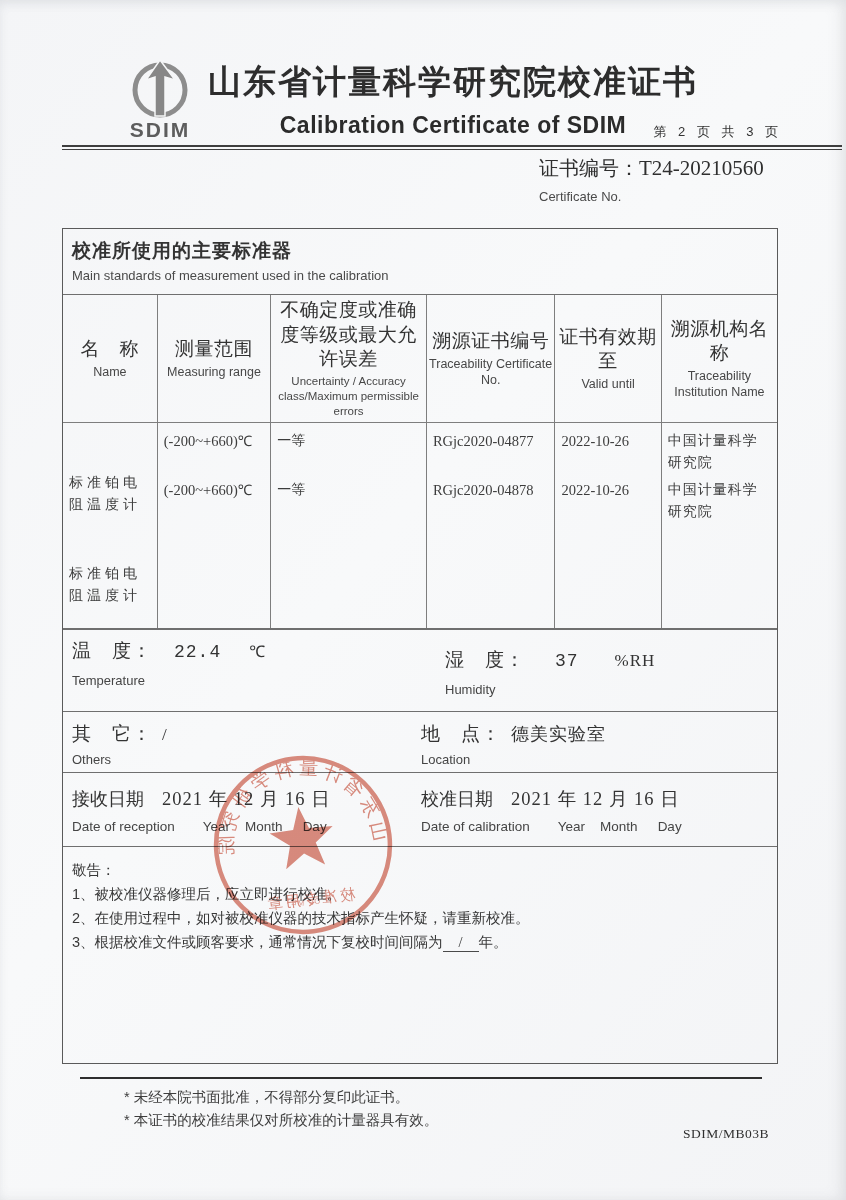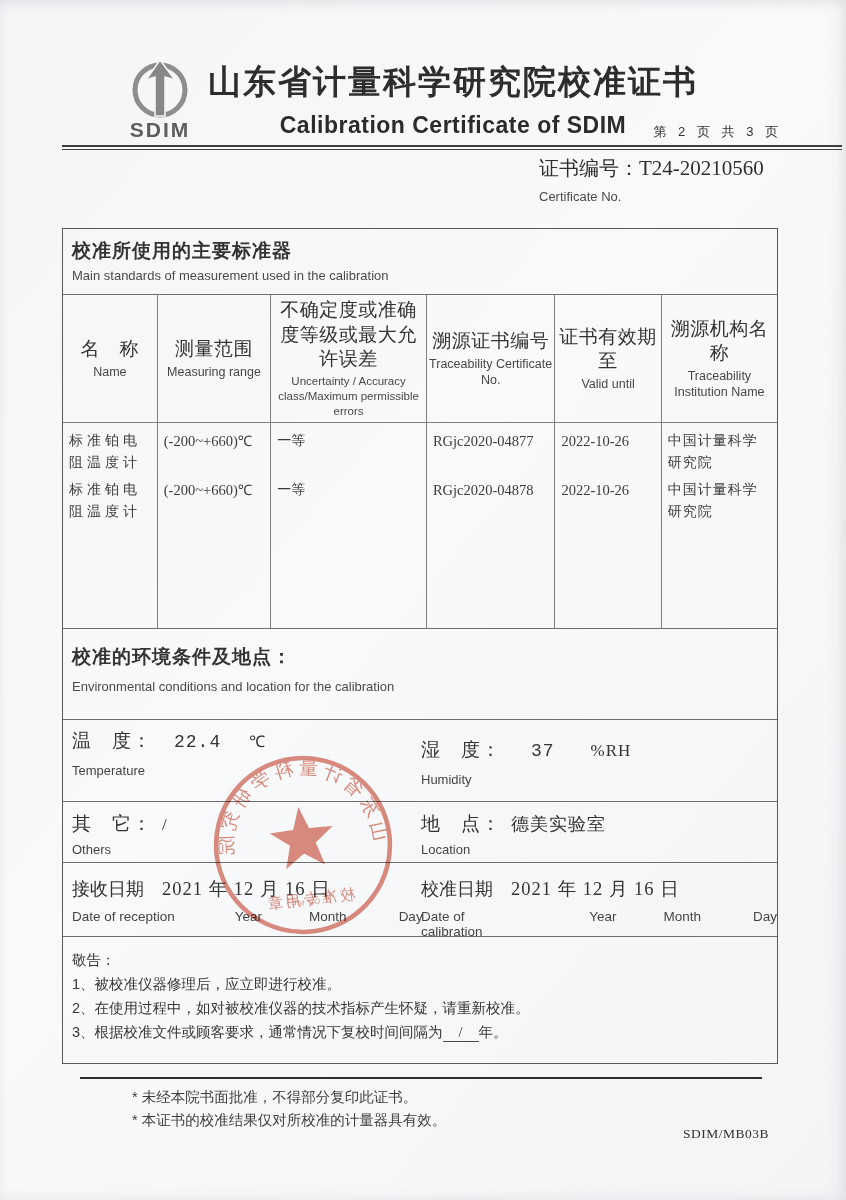--- a/index.html
+++ b/index.html
@@ -40,54 +40,54 @@
   .std th, .std td { border:1px solid #7e7e7e; }
   .std th:first-child, .std td:first-child { border-left:none; }
   .std th:last-child, .std td:last-child { border-right:none; }
   .std th { border-top:none; height:92px; font-weight:400; vertical-align:middle;
     text-align:center; padding:3px 2px; line-height:1.3; }
   .std td { border-bottom:none; vertical-align:top; padding:7px 5px 0 6px; }
   .th-cn { font-size:19px; color:#333; letter-spacing:.5px; }
   .th-en { font-size:12.5px; color:#474747; margin-top:2px; }
   th.c3 .th-en { font-size:11.5px; }
   .entry { height:49px; font-size:14px; line-height:1.55; color:#3c3c3c; }
-  td.c1 .entry { letter-spacing:4px; }
+  td.c1 .entry { letter-spacing:4px;margin-top:42px; }
   td.c6 { padding-right:16px; }
   td.c6 .entry { letter-spacing:1px; }
   .num { font-family:"Liberation Serif",serif; font-size:14.5px; }
 
   
   .env-head { height:90px; padding:15px 10px 0 9px; }
   .row { position:relative; border-top:1px solid #6f6f6f; }
   .row-temp { height:82px; padding:8px 0 0 9px; }
   .row-oth  { height:61px; padding:9px 0 0 9px; }
   .row-date { height:74px; padding:13px 0 0 9px; }
   .rgt { position:absolute; left:358px; top:inherit; }
-  .row-temp .rgt { top:17px; } .row-oth .rgt { top:9px; } .row-date .rgt { top:13px; }
+  .row-temp .rgt { top:17px;margin-left:24px; } .row-oth .rgt { top:9px; } .row-date .rgt { top:13px; }
   .kv-line { font-size:19px; color:#333; letter-spacing:1px; display:flex; align-items:baseline; }
   .kv-line .val { margin-left:22px; font-size:18px;font-family:Liberation Mono, monospace; }
   .kv-line .unit { margin-left:28px; font-size:16px; }
   .kv-en { font-size:13px; color:#454545; margin-top:9px; }
   .row-oth .kv-en { margin-top:5px; }
   .loc-val { margin-left:10px; font-size:18px; letter-spacing:1px; }
 
   .date-line { font-size:18px; color:#333; display:flex; align-items:baseline; }
   .date-line .dval { margin-left:18px; font-size:18.5px; letter-spacing:1px; }
-  .date-en { font-size:13.5px; color:#454545; margin-top:8px; display:flex;gap:32px; }
+  .date-en { font-size:13.5px; color:#454545; margin-top:8px; display:flex; }
   .date-en .u1 { margin-left:28px; } .date-en .u2 { margin-left:15px; } .date-en .u3 { margin-left:20px; }
 
   
   .notices { height:125px; border-top:1px solid #6f6f6f; padding:11px 10px 0 9px;
     font-size:14.5px; line-height:24px; color:#383838; }
   .slash-blank { display:inline-block; width:36px; text-align:center;
     border-bottom:1px solid #4a4a4a; line-height:17px; }
 
   
   .footer-rule { position:absolute; left:80px; top:1077px; width:682px; border-top:2.5px solid #2e2e2e; }
-  .footnotes { position:absolute; left:132px; top:1086px; font-size:14.5px; line-height:23px; color:#3d3d3d; }
+  .footnotes { position:absolute; left:124px; top:1086px; font-size:14.5px; line-height:23px; color:#3d3d3d; }
   .form-code { position:absolute; left:683px; top:1126px; font-size:13.5px; color:#2f2f2f;
     font-family:"Liberation Serif",serif; letter-spacing:.5px; }
 
   
   .stamp { position:absolute; left:209px; top:751px; width:188px; height:188px;
     transform:scaleX(-1) rotate(7deg); opacity:.68; mix-blend-mode:multiply; pointer-events:none; }
 </style>
 </head>
 <body>
 
@@ -184,24 +184,20 @@
               </td>
             <td class="c6">
               <div class="entry">中国计量科学研究院</div>
               <div class="entry">中国计量科学研究院</div>
               </td>
           </tr>
         </tbody>
       </table>
     </div>
 
-    <div class="env-head">
-      <div class="sec-title">校准的环境条件及地点：</div>
-      <div class="sec-en" style="margin-top:9px">Environmental conditions and location for the calibration</div>
-    </div>
 
     <div class="row row-temp">
       <div>
         <div class="kv-line">
           <span>温　度：</span>
           <span class="val serif">22.4</span>
           <span class="unit">℃</span>
         </div>
         <div class="kv-en">Temperature</div>
       </div>

